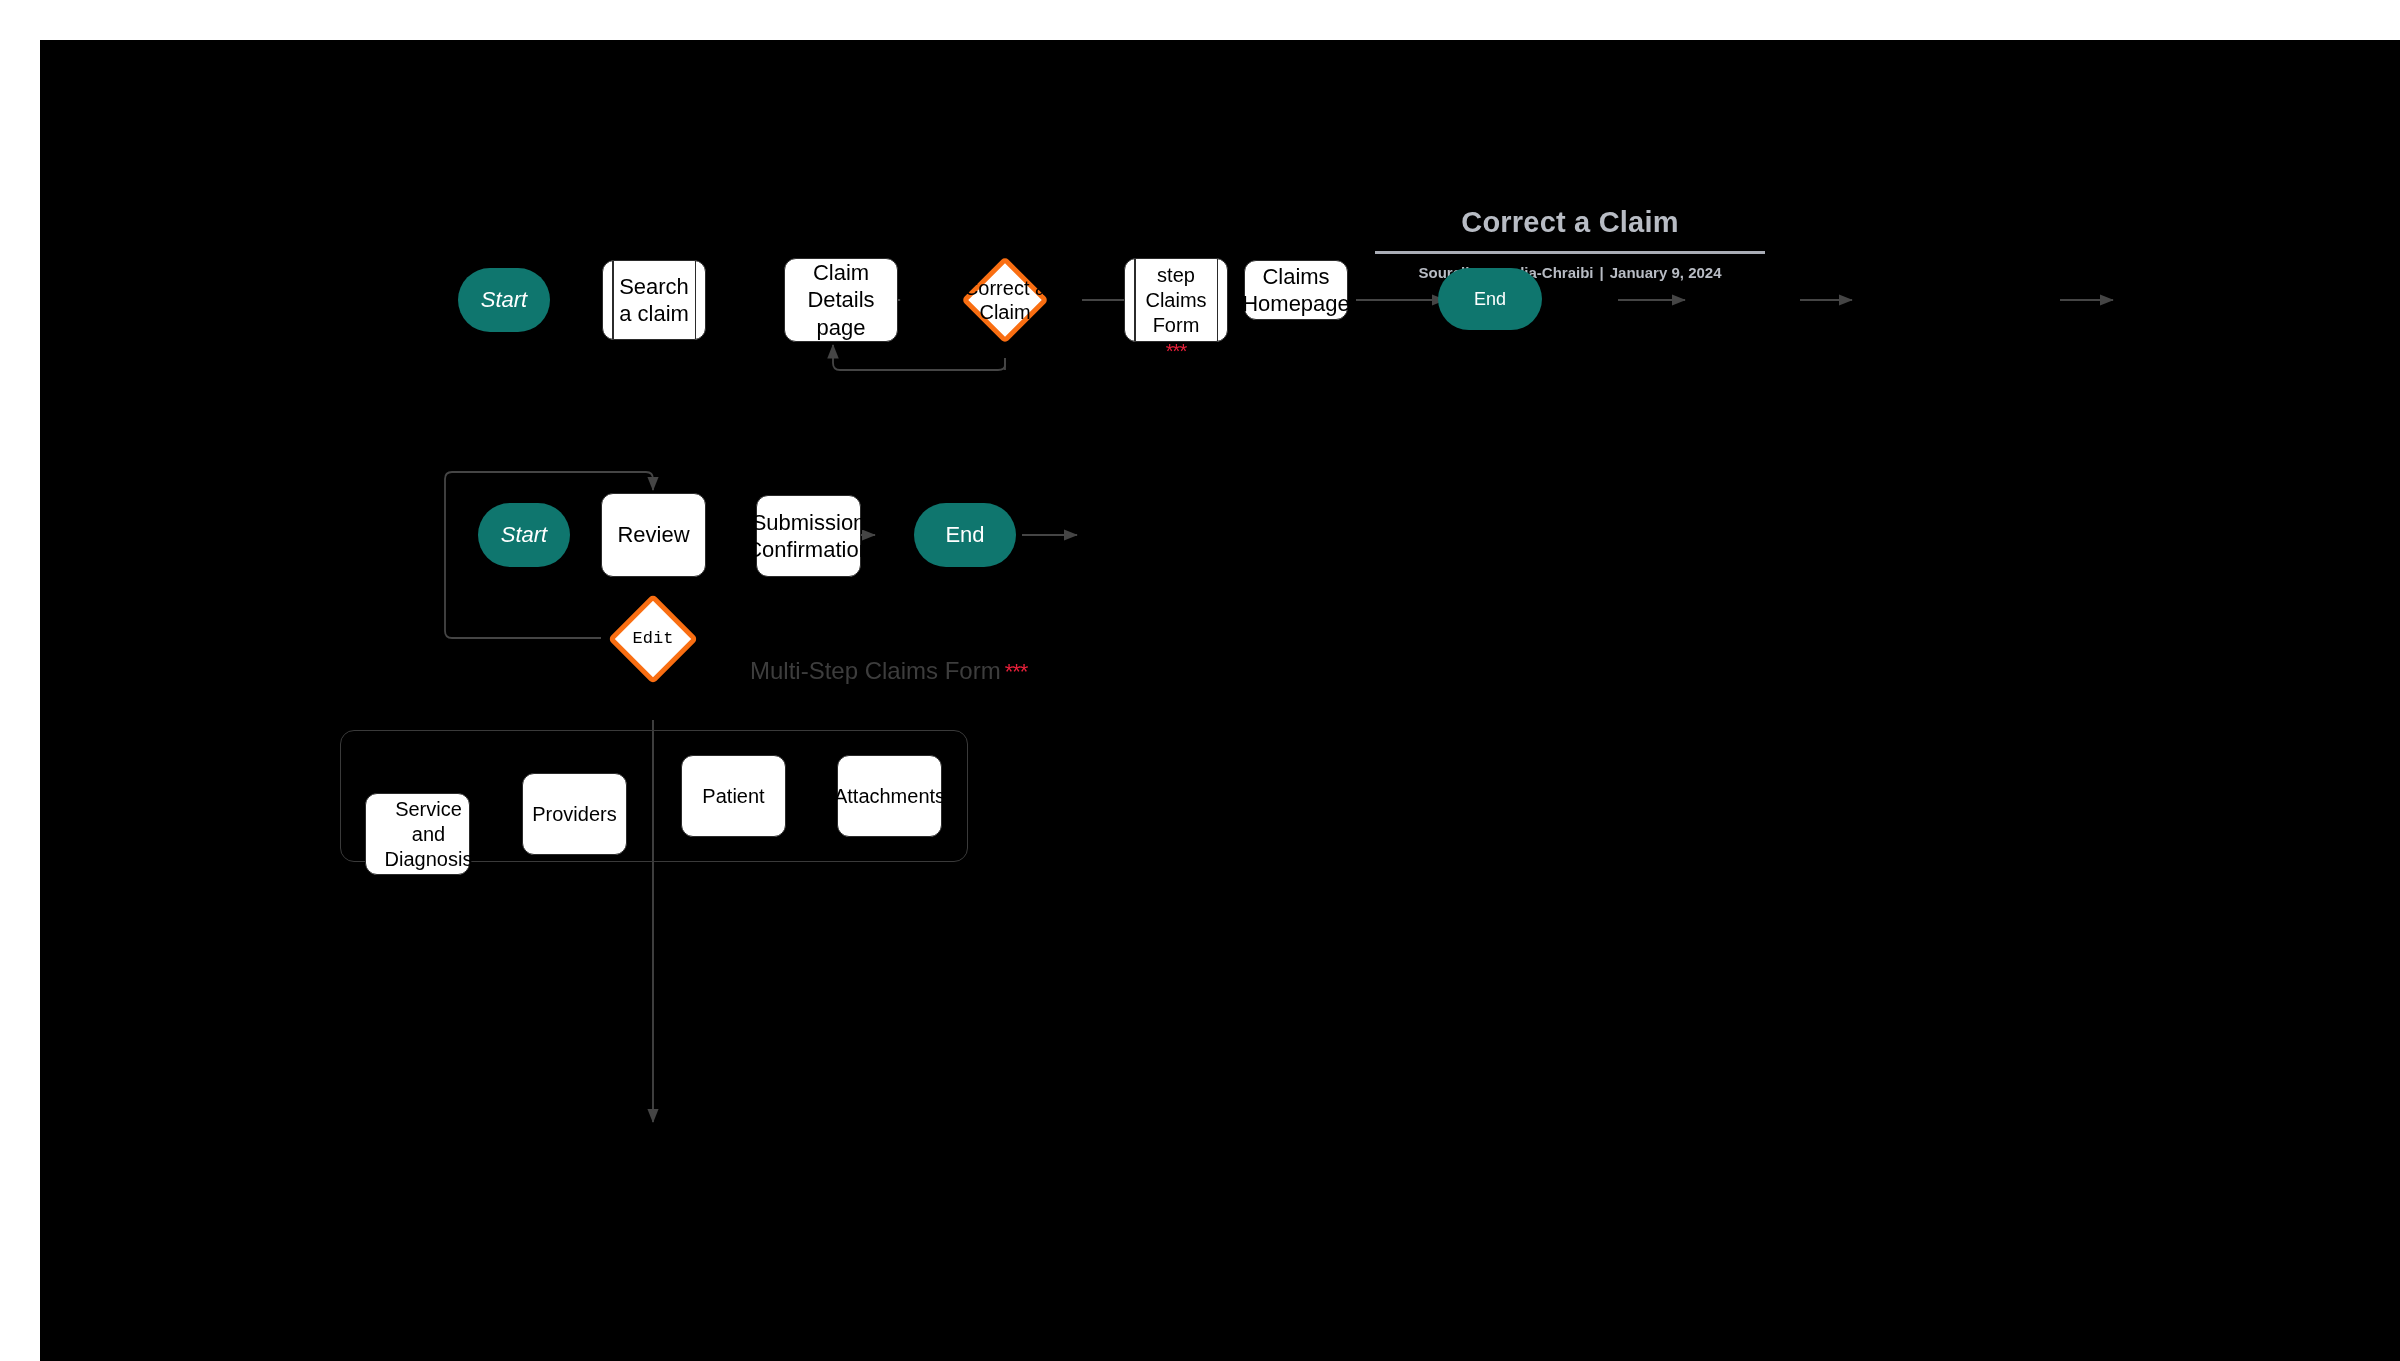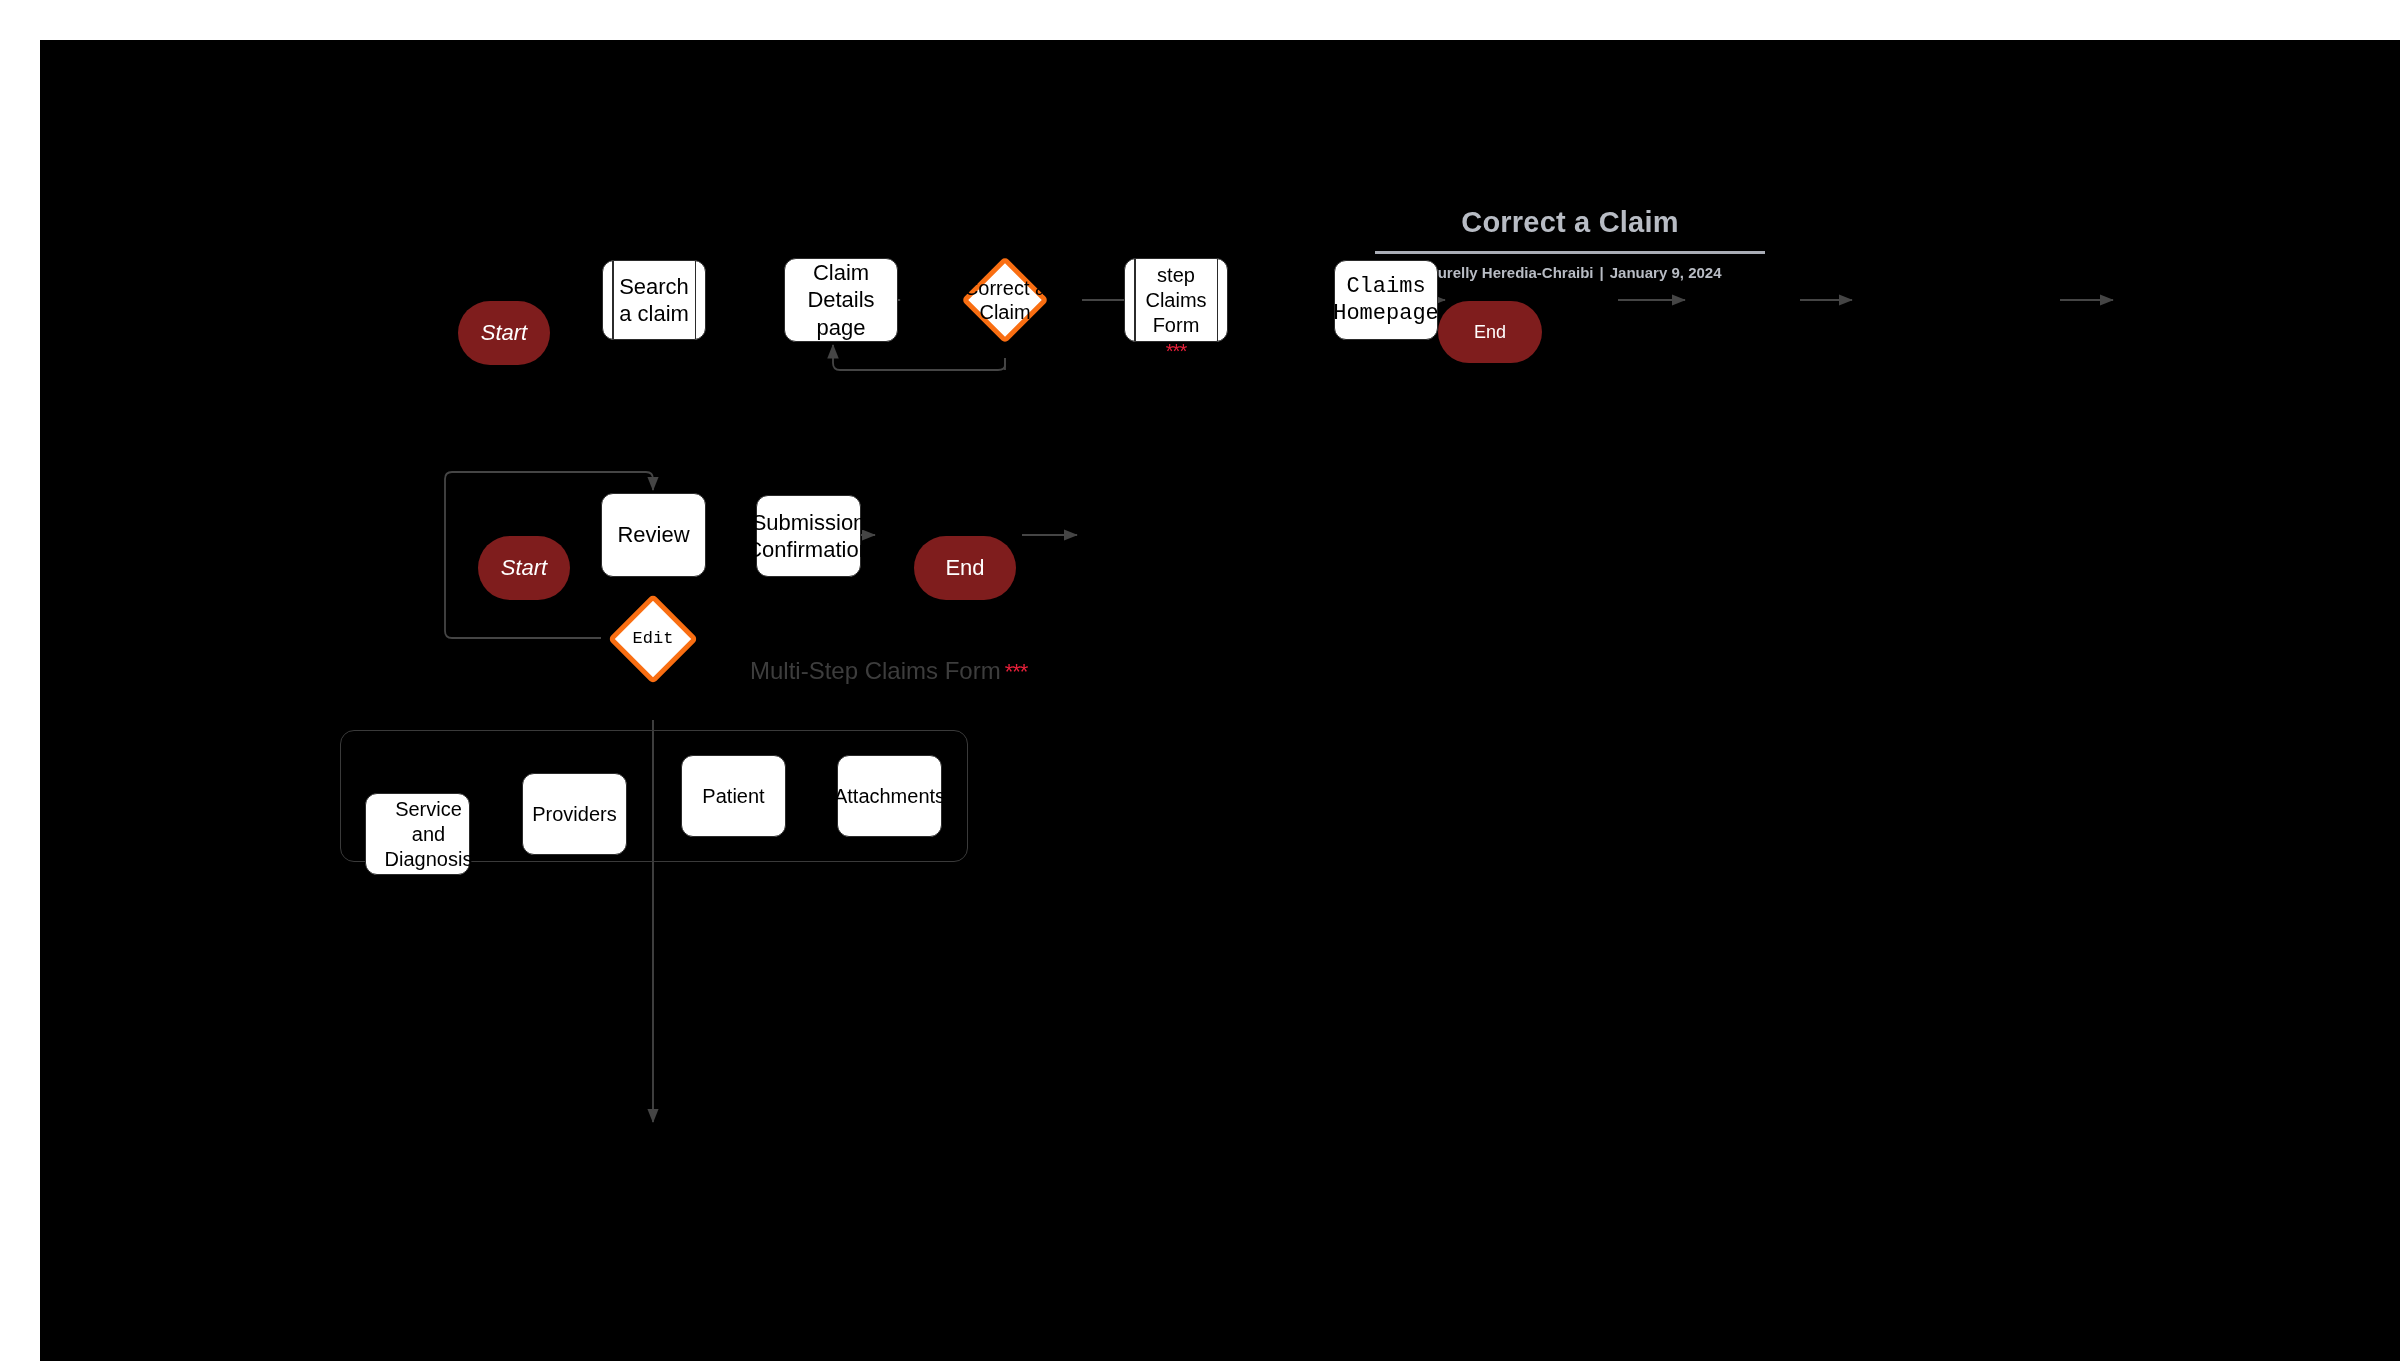--- a/index.html
+++ b/index.html
@@ -78,26 +78,25 @@
   .node {
     position: absolute;
     box-sizing: border-box;
     display: flex;
     align-items: center;
     justify-content: center;
     text-align: center;
   }
 
   .terminator {
-    background: #7f1d1d;
+    background: #0f766e;
     border-radius: 34px;
     color: #ffffff;
     font-size: 22px;
     font-style: italic;
-    margin-top: 33px;
   }
   .terminator.plain { font-style: normal; }
 
   .process {
     background: #ffffff;
     border: 1.5px solid #2b2b2b;
     border-radius: 12px;
     color: #000000;
     font-size: 22px;
     line-height: 1.25;
@@ -240,21 +239,21 @@
     <div class="diamond-label" style="font-size:20px; width:96px;">Correct a Claim</div>
   </div>
 
   <div class="node predefined" style="left:1084px; top:218px; width:104px; height:84px; flex-direction:column;">
     <span class="bar-l"></span>
     <span class="bar-r"></span>
     <span class="pp-label" style="font-size:20px;">Multi-step Claims Form</span>
     <span class="pp-label stars-red">***</span>
   </div>
 
-  <div class="node process" style="left:1294px; top:220px; width:104px; height:80px;font-family:Liberation Mono, monospace;">
+  <div class="node process" style="left:1204px; top:220px; width:104px; height:60px;">
     <span>Claims Homepage</span>
   </div>
 
   <div class="node terminator plain" style="left:1398px; top:228px; width:104px; height:62px; font-size:18px;">
     <span>End</span>
   </div>
 
   <div id="section-heading">
     <span>Multi-Step Claims Form</span><span class="stars">***</span>
   </div>

